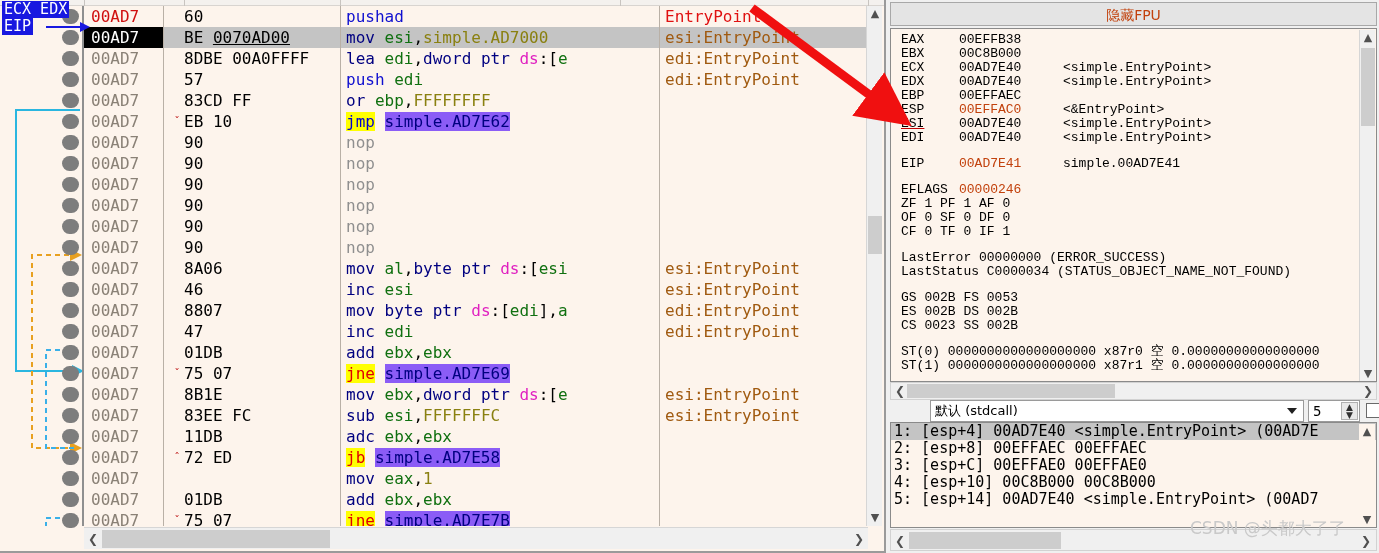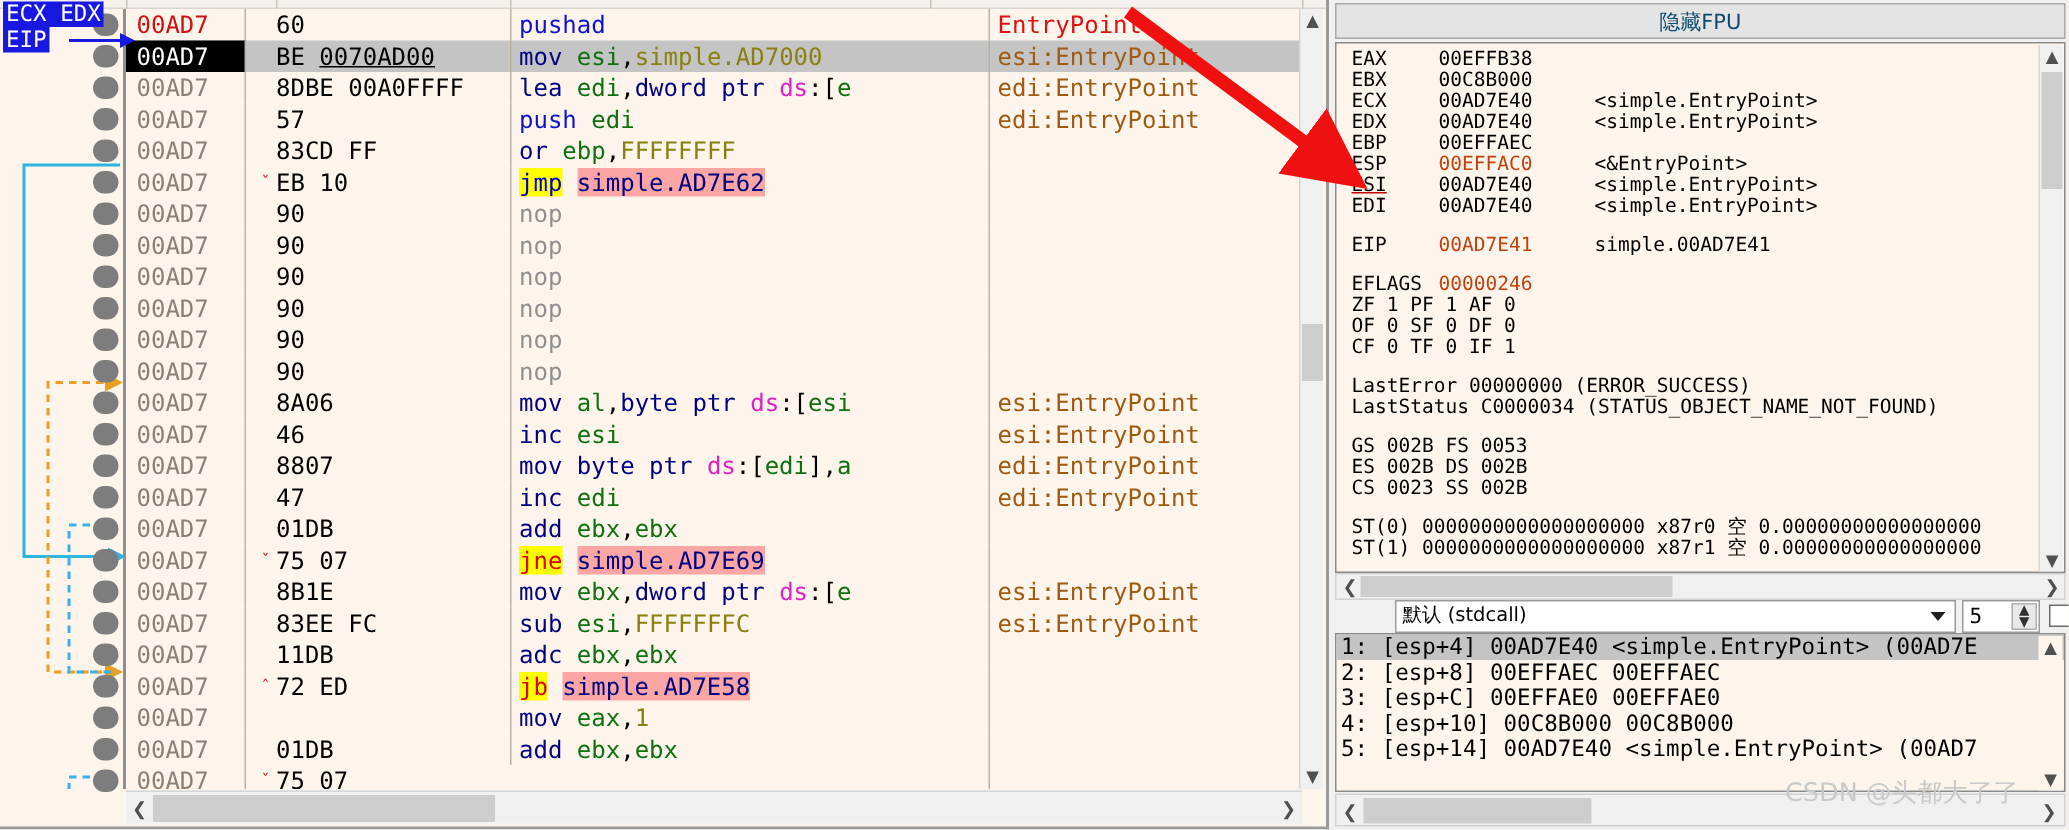--- a/index.html
+++ b/index.html
@@ -130,21 +130,21 @@
   .c-cmt.ep0 { color: #e01010; }
 
   
   .k-mn   { color: #1010d0; }   
   .k-mn2  { color: #000080; }
   .k-reg  { color: #107010; }
   .k-addrv{ color: #8a8010; }
   .k-nop  { color: #8f8f8f; }
   .k-seg  { color: #e020c0; }
   .hl-jmp { background: #ffff00; color: #0000d0; }
-  .hl-tgt { background: #fca5a5; color: #000080; }
+  .hl-tgt { background: #8b5cf6; color: #000080; }
   .hl-jcc { background: #ffff00; color: #e00000; }
 
   
   #dis-vsb {
     position: absolute; right: 2px; top: 6px;
     width: 16px; height: 520px;
     background: #f0f0f0;
     border-left: 1px solid #d6d6d6;
   }
   .sb-arrow {
@@ -182,35 +182,36 @@
   }
   #fpu-bar {
     position: absolute; left: 2px; top: 2px;
     width: 487px; height: 24px;
     background: #e4e4e4;
     border: 1px solid #a8a8a8;
     text-align: center;
     line-height: 24px;
     font-family: "DejaVu Sans", sans-serif;
     font-size: 14px;
-    color: #0c4a6e;
+    color: #c2410c;
   }
   #reg-body {
     position: absolute; left: 2px; top: 28px;
     width: 487px; height: 354px;
     background: #fdf4ec;
     border: 1px solid #8a8a8a;
     overflow: hidden;
   }
   .rline {
     position: relative;
     height: 14px; line-height: 14px;
     font-size: 13px;
     white-space: nowrap;
     padding-left: 10px;
+    font-family: Liberation Mono, monospace;
   }
   .rname { display: inline-block; width: 58px; color: #000; }
   .rname.ul { text-decoration: underline; text-decoration-color: #c00000; }
   .rval { display: inline-block; width: 104px; color: #000; }
   .rval.red { color: #c2410c; }
   .rcmt { color: #000; }
   .rgap { height: 12px; }
 
   #reg-vsb {
     position: absolute; right: 1px; top: 1px;
@@ -567,20 +568,21 @@
           <div class="c-addr">00AD7</div>
           <div class="c-jarrow"></div>
           <div class="c-bytes">01DB</div>
           <div class="c-mnem"><span class="k-mn2">add</span> <span class="k-reg">ebx</span>,<span class="k-reg">ebx</span></div>
           <div class="c-cmt "></div>
         </div>
         <div class="drow">
           <div class="c-addr">00AD7</div>
           <div class="c-jarrow">ˇ</div>
           <div class="c-bytes">75 07</div>
+          <div class="c-mnem"><span class="hl-jcc">jne</span> <span class="hl-tgt">simple.AD7E7B</span></div>
           <div class="c-cmt "></div>
         </div>
       </div>
 
     <div id="eip-label-box">
       <span class="eip-row1">ECX  EDX</span>
       <span class="eip-row2">EIP</span>
       <svg id="eip-arrow" width="44" height="17">
         <line x1="0" y1="9" x2="36" y2="9" stroke="#1818e0" stroke-width="2"></line>
         <polygon points="44,9 34,4 34,14" fill="#1818e0"></polygon>

